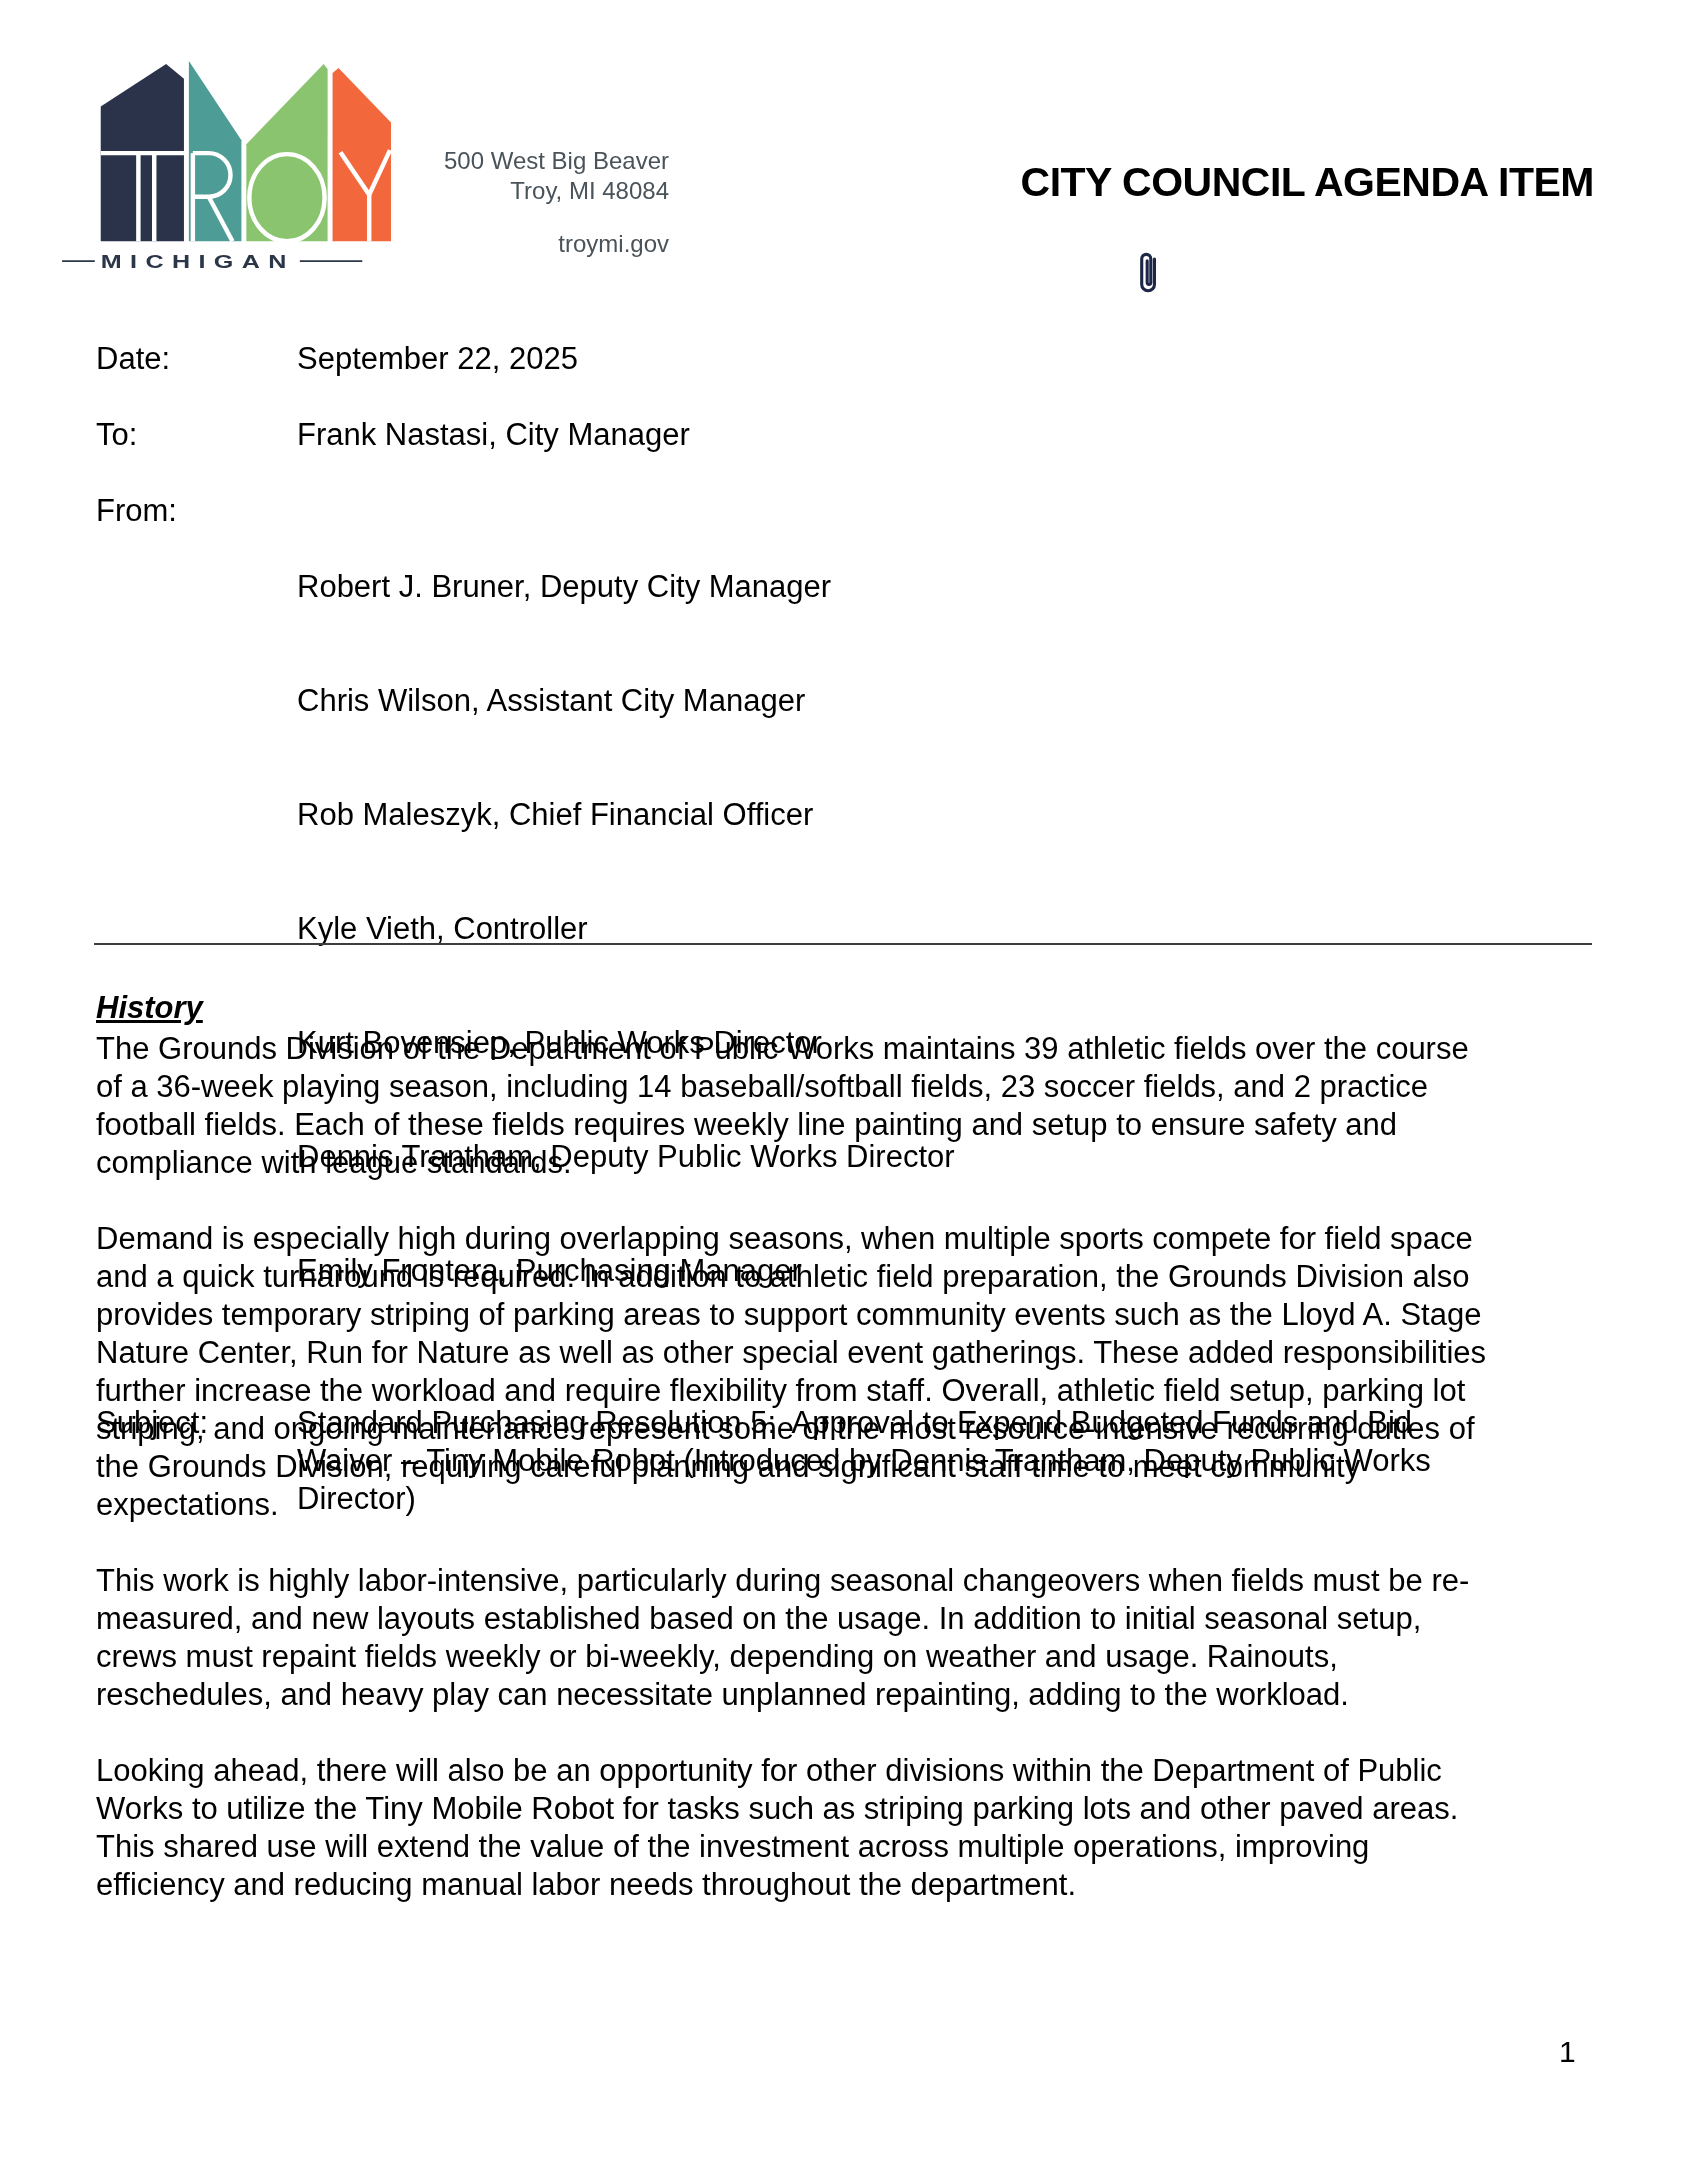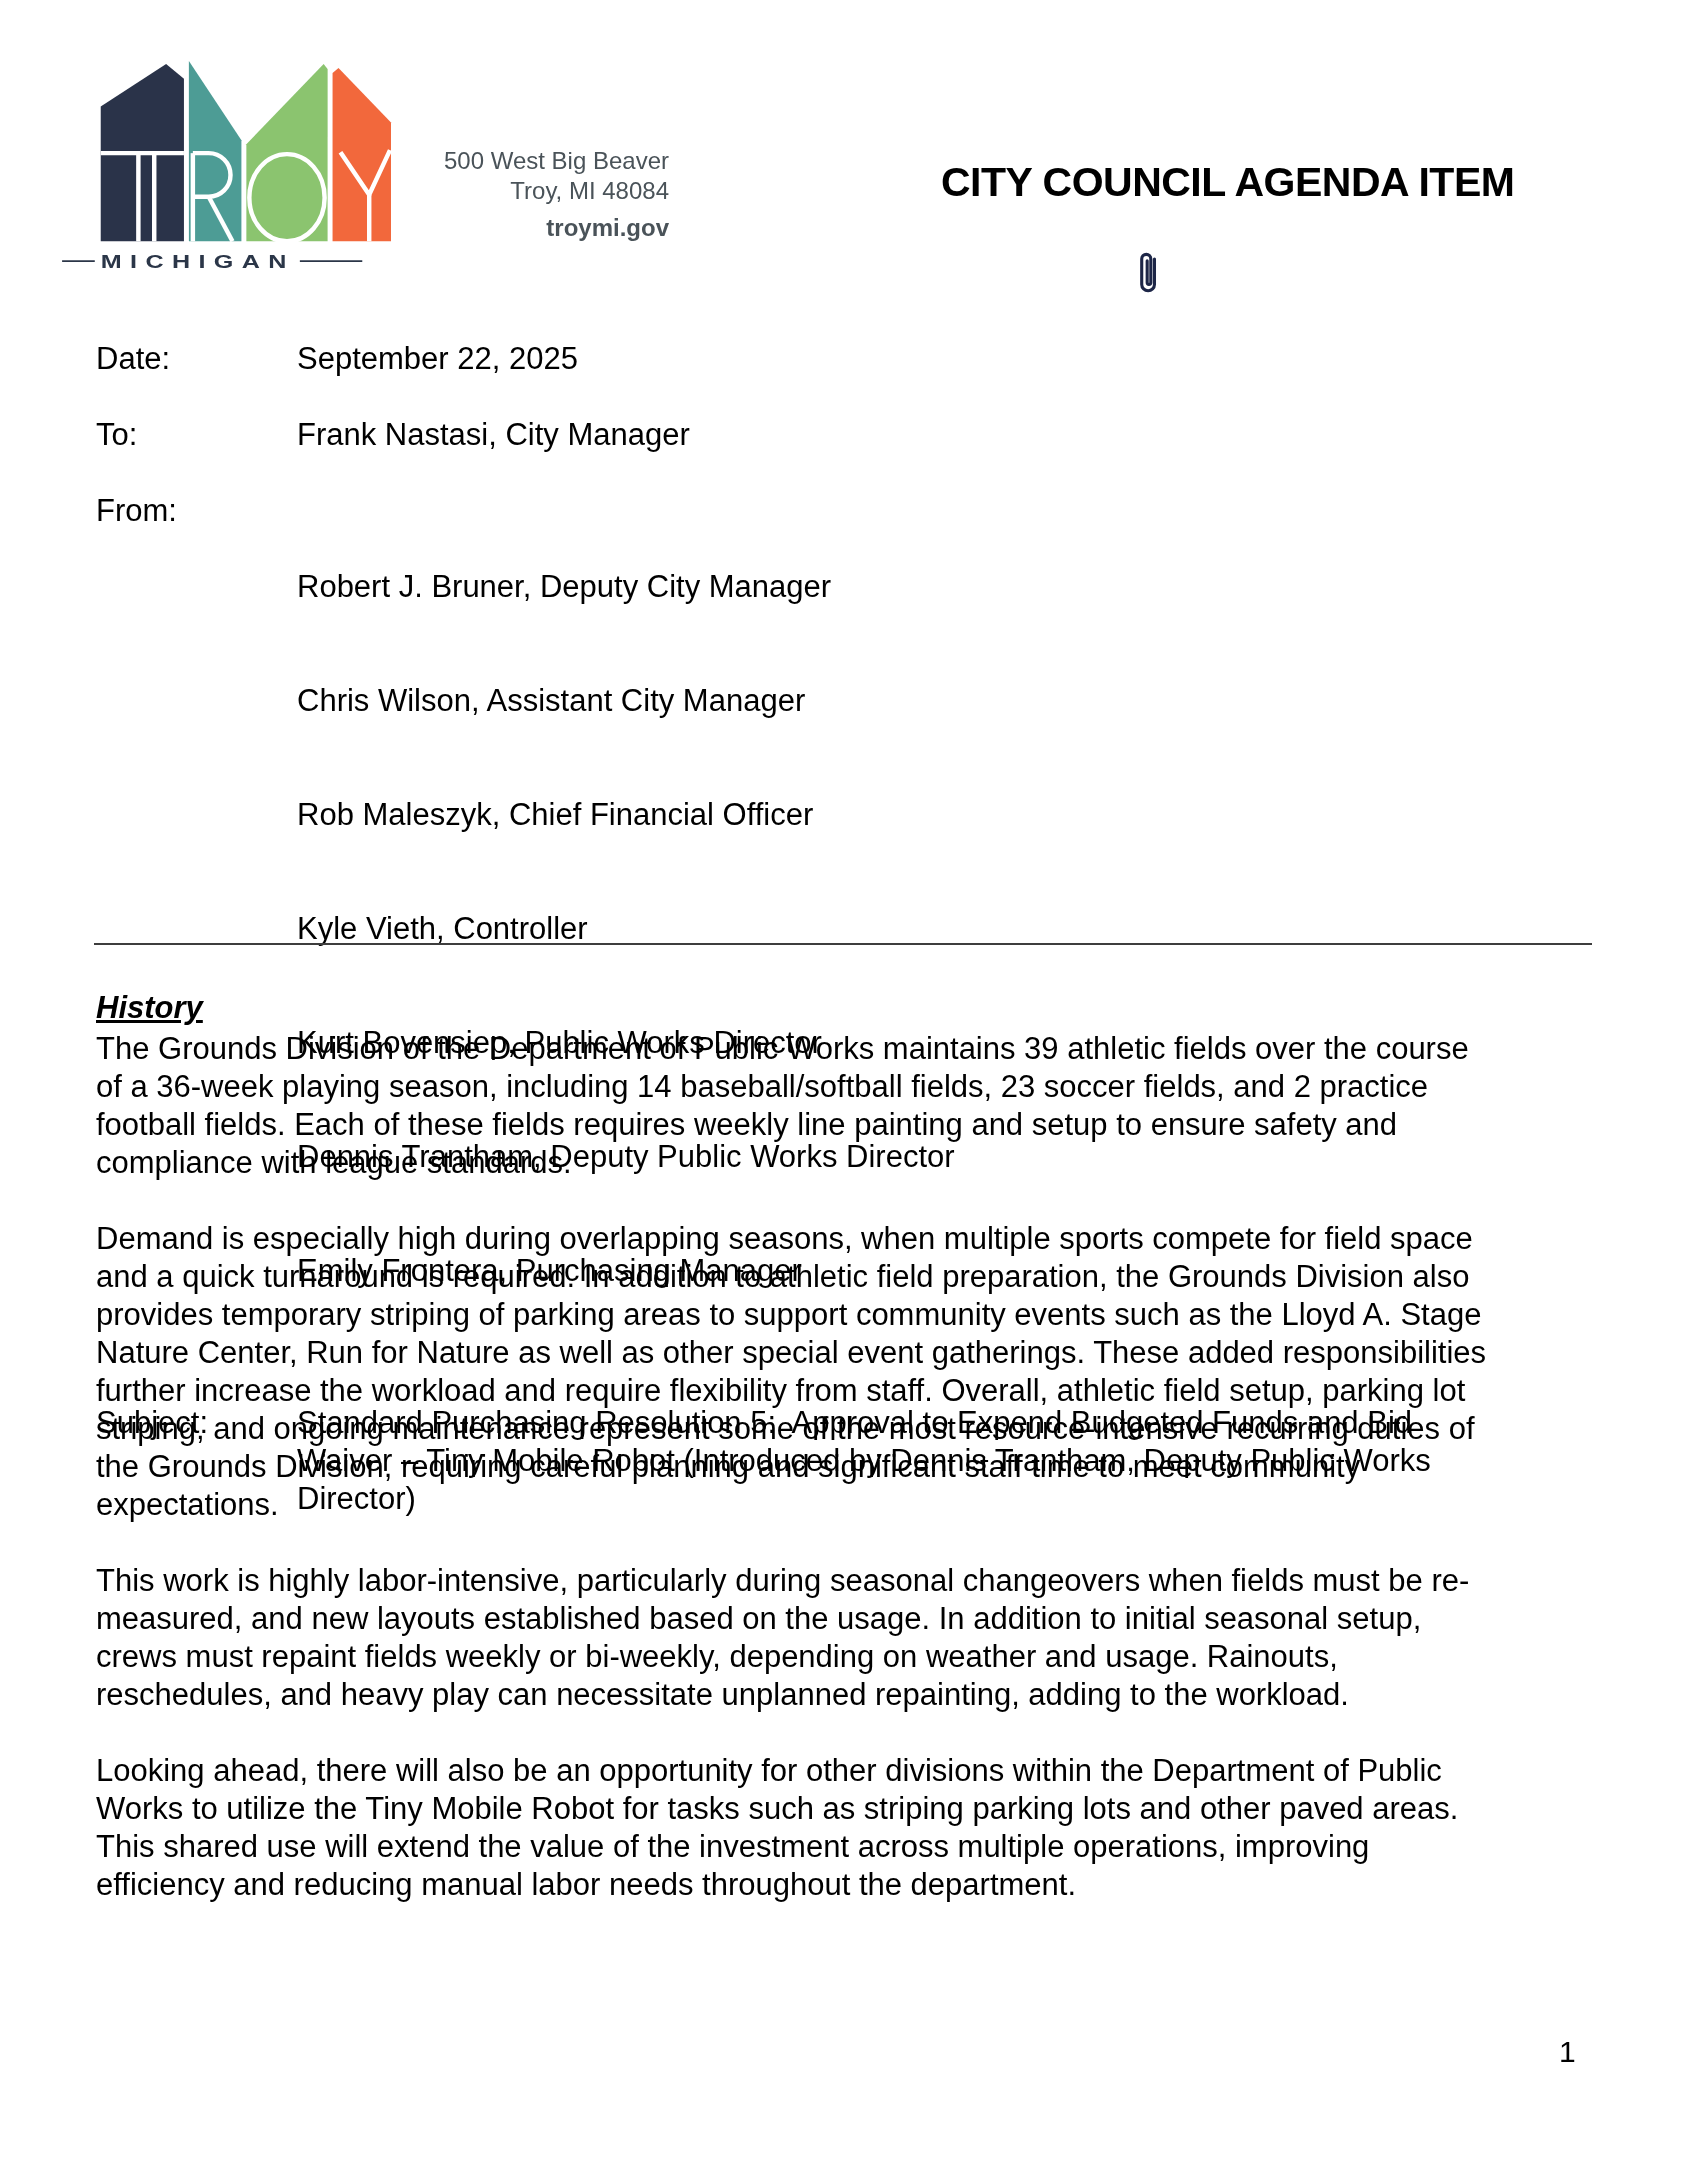--- a/index.html
+++ b/index.html
@@ -3,24 +3,24 @@
 <meta charset="utf-8">
 <style>
   html,body{margin:0;padding:0;background:#ffffff;}
   .page{
     position:relative;width:1683px;height:2178px;background:#fff;
     font-family:"Liberation Sans",sans-serif;color:#000;overflow:hidden;
   }
   
   .logo-svg{position:absolute;left:62px;top:61px;}
   .address{position:absolute;left:444px;top:146px;font-size:24px;line-height:30px;color:#4A5359;text-align:right;}
-  .address .line3{margin-top:7px;font-weight:bold;}
+  .address .line3{margin-top:23px;}
   
   .agenda-title{
-    position:absolute;left:941px;top:159px;width:653px;text-align:left;
+    position:absolute;left:941px;top:159px;width:653px;text-align:right;
     font-size:41px;font-weight:bold;letter-spacing:-0.5px;white-space:nowrap;
   }
   .paperclip{position:absolute;left:1135px;top:248px;}
   
   .memo{position:absolute;left:96px;top:340px;width:1544px;font-size:31px;line-height:38px;}
   .memo-row{display:flex;margin-bottom:38px;}
   .memo-label{flex:0 0 201px;width:201px;}
   .memo-value{white-space:pre;}
   
   .divider{position:absolute;left:94px;top:943px;width:1498px;border-top:2px solid #3d3d3d;height:0;}

